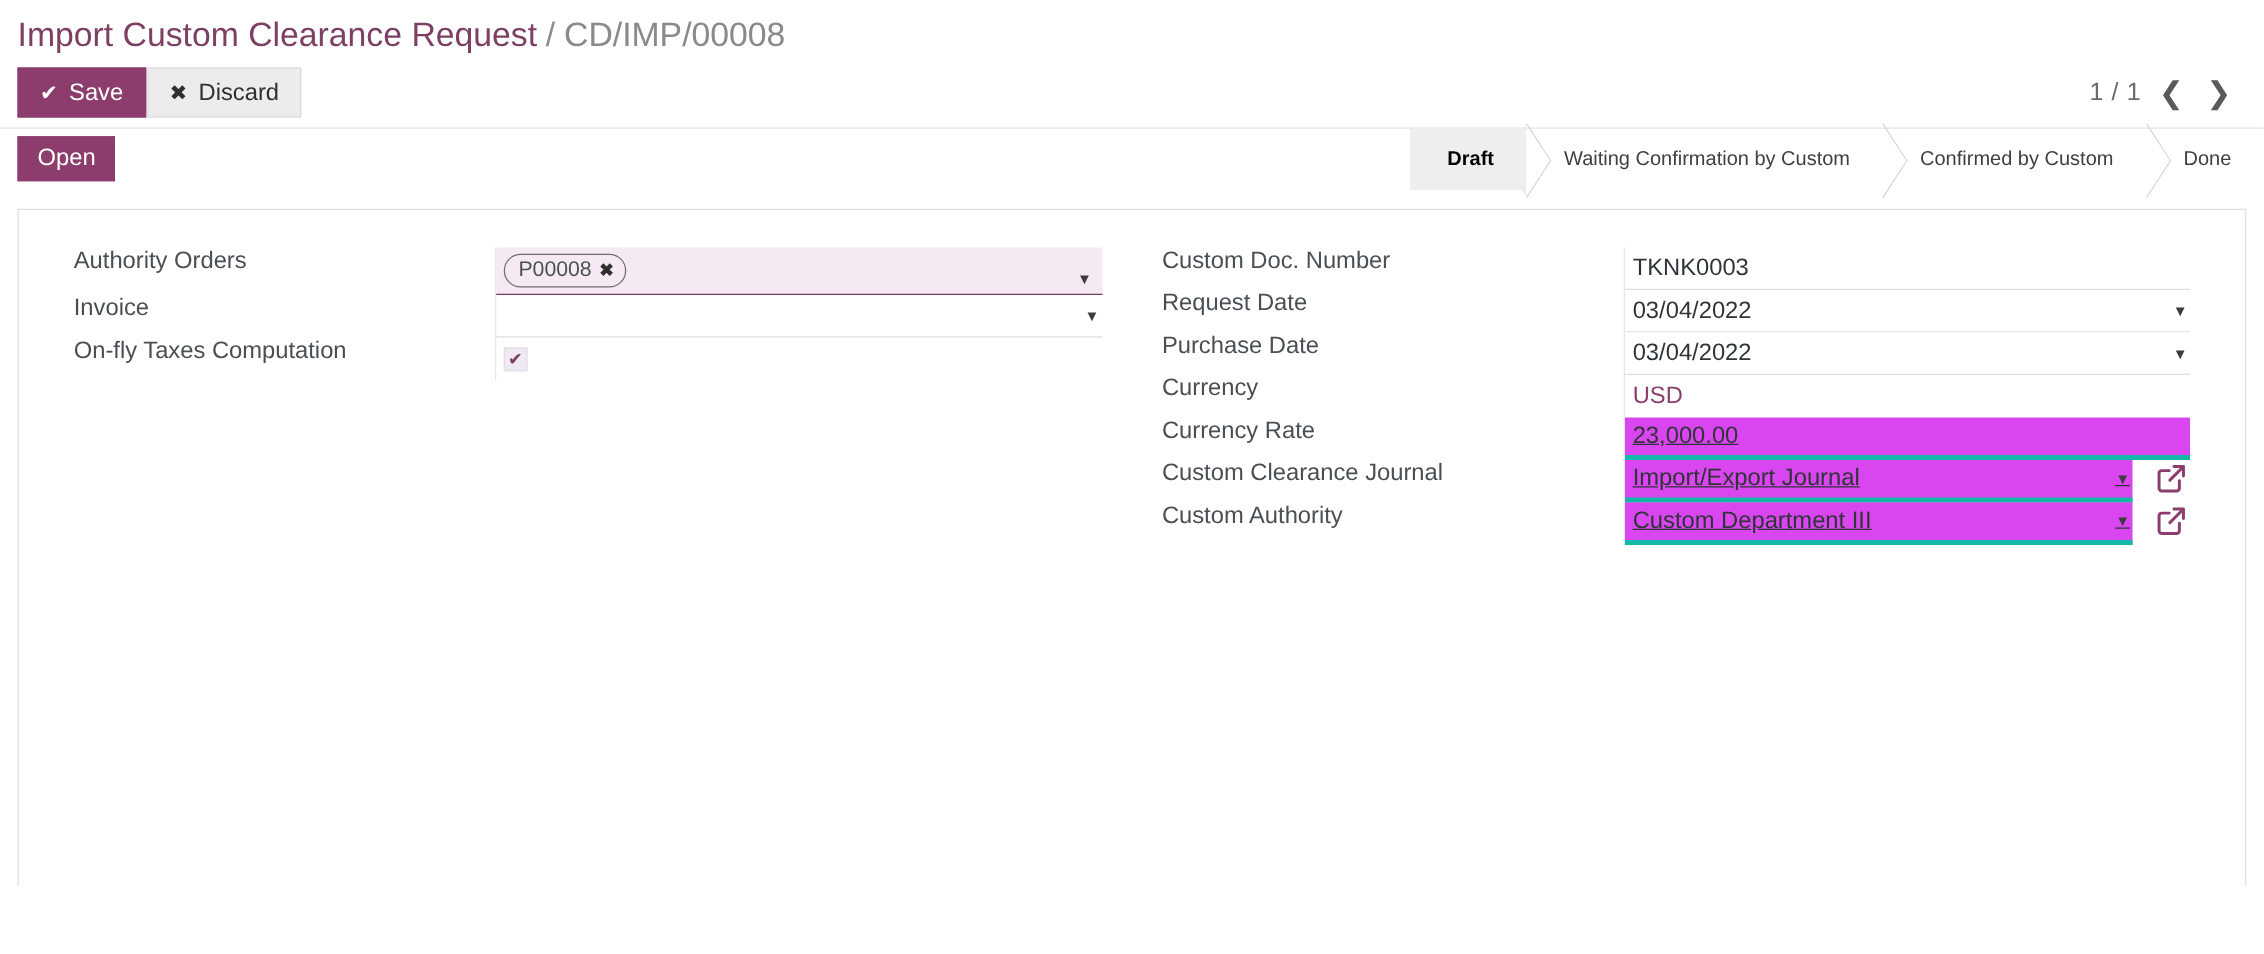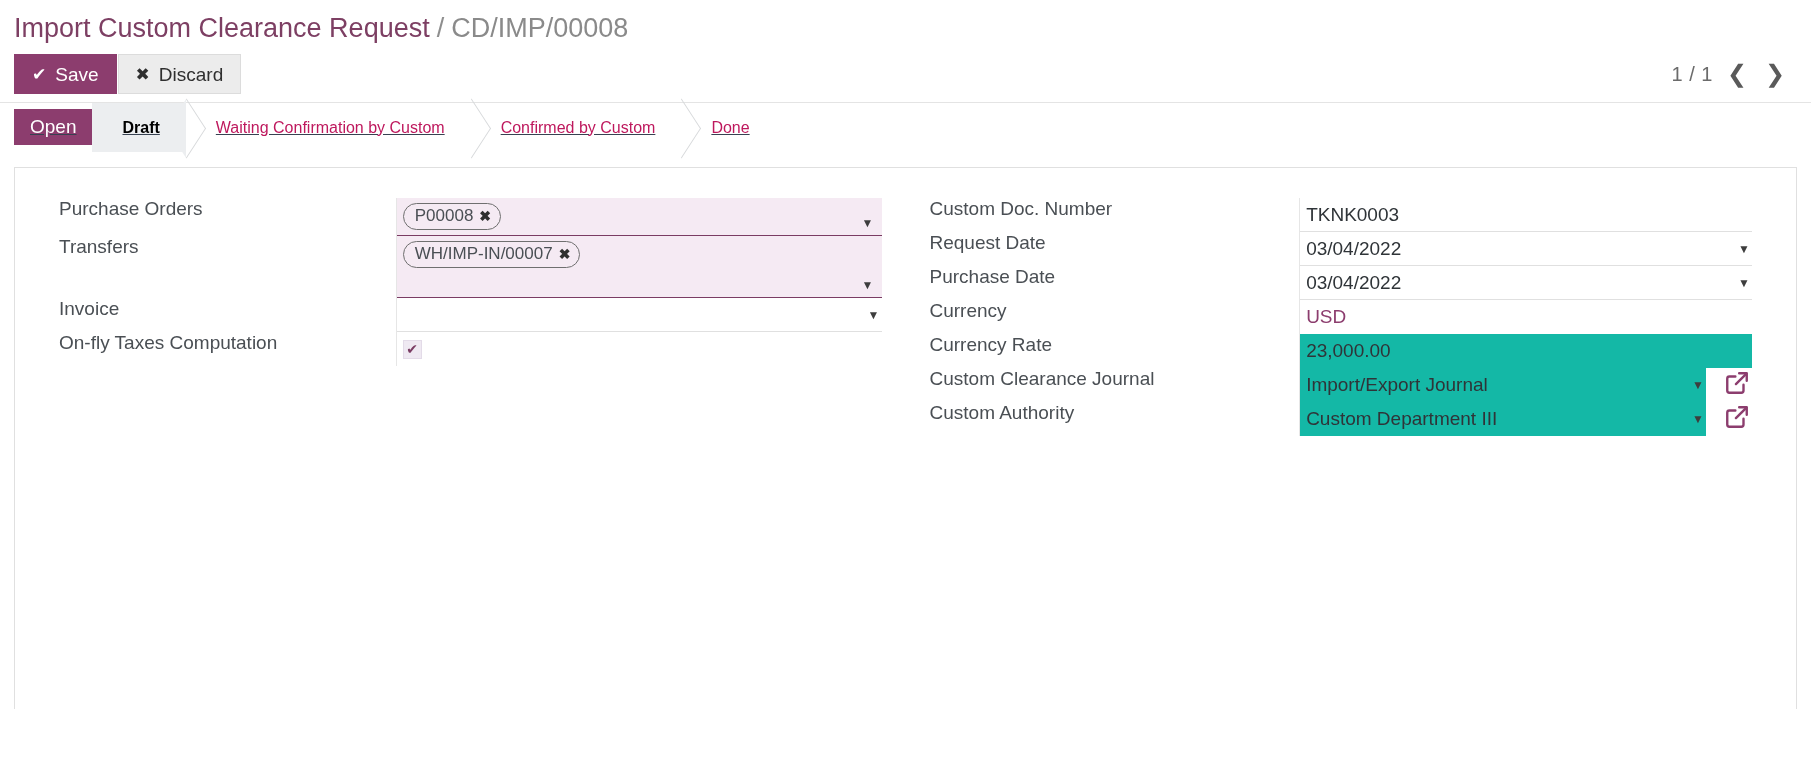--- a/index.html
+++ b/index.html
@@ -89,22 +89,21 @@
   }
 
   
   .statusbar-wrap {
     margin-top: 8px;
     border-top: 1px solid #e4e4e4;
     background: #ffffff;
     height: 49px;
     display: flex;
     align-items: stretch;
-    justify-content: flex-start;
-    text-decoration: underline;
+    justify-content: space-between;
   }
   .statusbar-left { display: flex; align-items: center; padding-left: 14px; }
   .btn-open {
     background: #8c3d6e;
     color: #ffffff;
     border: 1px solid #8c3d6e;
     height: 36px;
     padding: 0 15px;
     font-size: 19px;
     display: inline-flex;
@@ -115,21 +114,21 @@
     display: flex;
     align-items: stretch;
     height: 49px;
   }
   .step {
     position: relative;
     display: flex;
     align-items: center;
     padding: 0 26px 0 30px;
     font-size: 16px;
-    color: #be185d;
+    color: #404040;
     background: transparent;
     white-space: nowrap;
     cursor: pointer;
   }
   .step.active {
     background: #eceef0;
     color: #000000;
     font-weight: bold;
   }
   
@@ -216,22 +215,23 @@
     font-size: 19px;
     color: #2f3438;
     border: none;
     border-bottom: 1px solid #e0e0e0;
     background: #ffffff;
     padding: 4px 2px 4px 6px;
     display: flex;
     align-items: center;
   }
   .input-line.editable {
-    background: #14b8a6;
-    border-bottom: 1px solid #14b8a6;
+    background: #d946ef;
+    border-bottom: 4px solid #14b8a6;
+    text-decoration: underline;
   }
   .input-line.readonly-link {
     border-bottom: none;
     background: #ffffff;
     color: #8c3d6e;
   }
   .input-line .caret {
     margin-left: auto;
     color: #3d3d3d;
     font-size: 12px;
@@ -366,37 +366,25 @@
 <div class="sheet-bg">
   <div class="sheet">
 
 
     <div class="groups">
 
       <div class="group left">
         <table class="inner-group">
           <tbody>
               <tr>
-            <td class="lbl">Purchase Orders</td>
+            <td class="lbl">Authority Orders</td>
             <td class="val">
               <div class="tags-field">
                 <span class="tag">
                   <span>P00008</span>
-                  <span class="tag-x">✖</span>
-                </span>
-                <span class="caret">▼</span>
-              </div>
-            </td>
-          </tr>
-          <tr>
-            <td class="lbl">Transfers</td>
-            <td class="val">
-              <div class="tags-field tall">
-                <span class="tag">
-                  <span>WH/IMP-IN/00007</span>
                   <span class="tag-x">✖</span>
                 </span>
                 <span class="caret">▼</span>
               </div>
             </td>
           </tr>
           <tr>
             <td class="lbl">Invoice</td>
             <td class="val">
               <div class="input-line">

